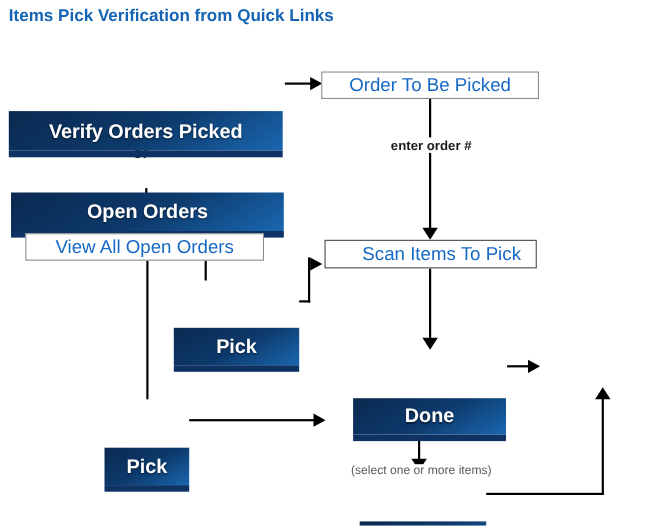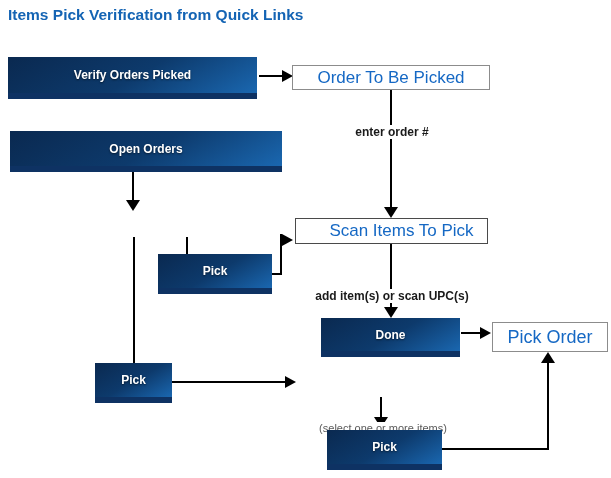--- a/index.html
+++ b/index.html
@@ -6,25 +6,26 @@
   #canvas{
     position:relative;width:611px;height:478px;background:#ffffff;
     font-family:"Liberation Sans",sans-serif;overflow:hidden;
   }
   .title{
     position:absolute;left:8px;top:6px;font-size:15.5px;font-weight:bold;
     color:#1464b4;white-space:nowrap;
   }
   .btn{
     position:absolute;display:flex;align-items:center;justify-content:center;
-    color:#ffffff;font-weight:bold;font-size:12px;white-space:nowrap;
+    color:#ffffff;font-weight:bold;font-size:18px;white-space:nowrap;
     background:linear-gradient(150deg,#0a2950 0%,#0d3a6c 52%,#1a67b0 100%);
     border-bottom:6px solid #0e3263;
     text-shadow:0 1px 2px rgba(0,0,0,0.55);
     box-sizing:content-box;
+    margin-top:44px;
   }
   .lbl{
     position:absolute;display:flex;align-items:center;justify-content:center;
     background:#ffffff;border:1px solid #8c8c8c;color:#1568c4;
     font-size:17px;white-space:nowrap;box-sizing:border-box;
   }
   .hline,.vline{position:absolute;background:#000;}
   .ar{position:absolute;width:0;height:0;border-top:6px solid transparent;
       border-bottom:6px solid transparent;border-left:11px solid #000;}
   .ad{position:absolute;width:0;height:0;border-left:7px solid transparent;
@@ -70,29 +71,28 @@
 
   <div class="vline" style="left:380px;top:397px;width:2px;height:22px;"></div>
   <div class="ad" style="left:374px;top:417px;"></div>
 
   <div class="hline" style="left:442px;top:448px;width:107px;height:2px;"></div>
   <div class="vline" style="left:547px;top:362px;width:2px;height:88px;"></div>
   <div class="au" style="left:541px;top:352px;"></div>
 
   <div class="note note-or" style="left:128px;top:107px;">or</div>
   <div class="note" style="left:392px;top:101px;">enter order #</div>
-  <div class="note" style="left:392px;top:265px;">add item(s) or scan UPC(s)</div>
   <div class="note note-gray" style="left:383px;top:398px;">(select one or more items)</div>
 
   <div class="title">Items Pick Verification from Quick Links</div>
 
   <div class="btn" style="left:8px;top:57px;width:249px;height:36px;">Verify Orders Picked</div>
-  <div class="btn" style="left:10px;top:131px;width:272px;height:35px;">Open Orders</div>
+  <div class="btn" style="left:10px;top:131px;width:248px;height:35px;">Open Orders</div>
   <div class="btn" style="left:158px;top:254px;width:114px;height:34px;">Pick</div>
   <div class="btn" style="left:321px;top:318px;width:139px;height:33px;">Done</div>
   <div class="btn" style="left:95px;top:363px;width:77px;height:34px;">Pick</div>
   <div class="btn" style="left:327px;top:430px;width:115px;height:34px;">Pick</div>
 
   <div class="lbl" style="left:292px;top:65px;width:198px;height:25px;">Order To Be Picked</div>
+  <div class="lbl" style="left:23px;top:212px;width:217px;height:25px;">View All Open Orders</div>
   <div class="lbl" style="left:295px;top:218px;width:193px;height:26px;border-color:#4a4a4a;padding-left:20px;">Scan Items To Pick</div>
-  <div class="lbl" style="left:492px;top:322px;width:116px;height:30px;font-size:18px;">Pick Order</div>
 
 </div>
 
 </body></html>

